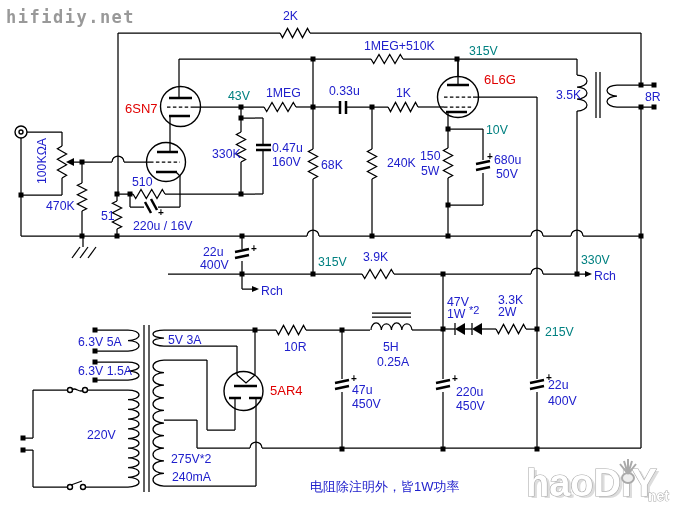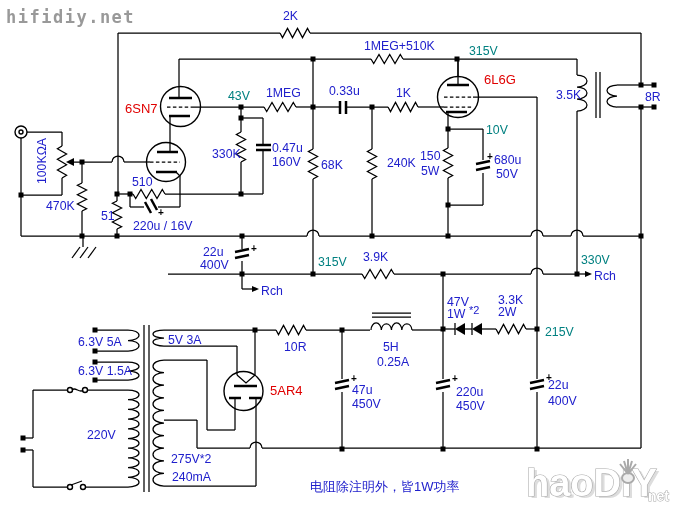--- a/index.html
+++ b/index.html
@@ -1,17 +1,17 @@
 <!DOCTYPE html>
 <html><head>
 <meta charset="utf-8">
 <style>
   html,body{margin:0;padding:0;background:#fff;}
   .stage{position:relative;width:679px;height:505px;background:#fff;overflow:hidden;
-         font-family:"Liberation Sans",sans-serif;}
+         font-family:"Liberation Sans",sans-serif;border-radius:24px;}
   svg text{font-family:"Liberation Sans",sans-serif;font-size:12.3px;}
   .lbl{fill:#2020cc;}
   .volt{fill:#008080;}
   .tube{fill:#e00000;font-size:13px;}
   .plus{fill:#000;font-size:10px;font-weight:bold;}
   .small{font-size:11px;}
   .wm-top{fill:#999;font-family:"DejaVu Sans Mono","Liberation Mono",monospace;
           font-weight:bold;font-size:17px;letter-spacing:1.5px;}
   .note{fill:#2020cc;font-size:13px;}
   .wmb-shadow{fill:#ddd;stroke:none;font-weight:bold;font-size:38px;}

